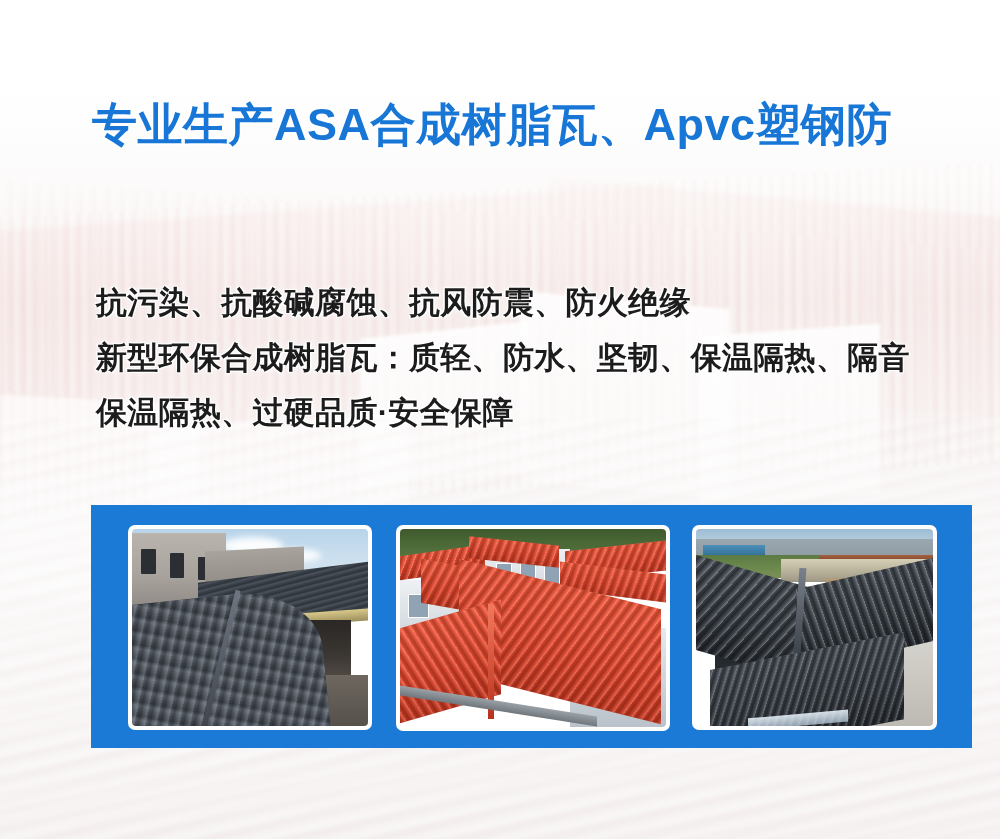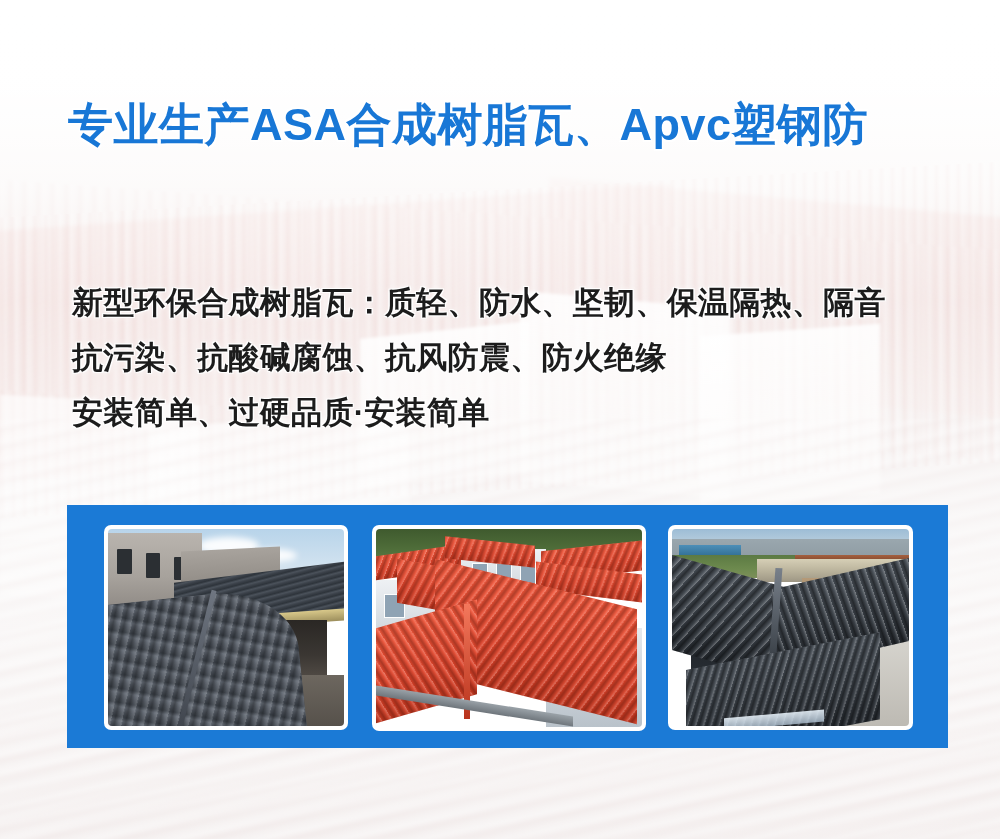--- a/index.html
+++ b/index.html
@@ -173,20 +173,21 @@
         rgba(255,255,255,0.62) 52%,
         rgba(255,255,255,0.70) 70%,
         rgba(255,255,255,0.60) 86%,
         rgba(255,255,255,0.55) 100%);
   }
 
   
   .content {
     position: absolute;
     inset: 0;
+    margin-left: 24px;
   }
 
   .headline {
     position: absolute;
     left: 68px;
     top: 94px;
     width: 880px;
     font-size: 45px;
     font-weight: 700;
     line-height: 62px;
@@ -442,23 +443,23 @@
 
   <div class="bg-veil"></div>
 
   <div class="content">
 
     <div class="headline">
       <span class="hl-line">专业生产ASA合成树脂瓦、Apvc塑钢防</span>
     </div>
 
     <div class="subhead">
+      <span class="sub-line">抗污染、抗酸碱腐蚀、抗风防震、防火绝缘</span>
       <span class="sub-line">新型环保合成树脂瓦：质轻、防水、坚韧、保温隔热、隔音</span>
-      <span class="sub-line">抗污染、抗酸碱腐蚀、抗风防震、防火绝缘</span>
-      <span class="sub-line">安装简单、过硬品质·安装简单</span>
+      <span class="sub-line">保温隔热、过硬品质·安全保障</span>
     </div>
 
     <div class="gallery">
 
       <div class="photo photo-1" title="深灰色合成树脂瓦屋面 - 庭院实拍">
         <div class="photo-inner">
           <div class="p1-sky"></div>
           <div class="p1-cloud" style="left:38%;top:4%;width:26%;height:9%;"></div>
           <div class="p1-cloud" style="left:58%;top:10%;width:22%;height:7%;"></div>
           <div class="p1-bldg-left"></div>

